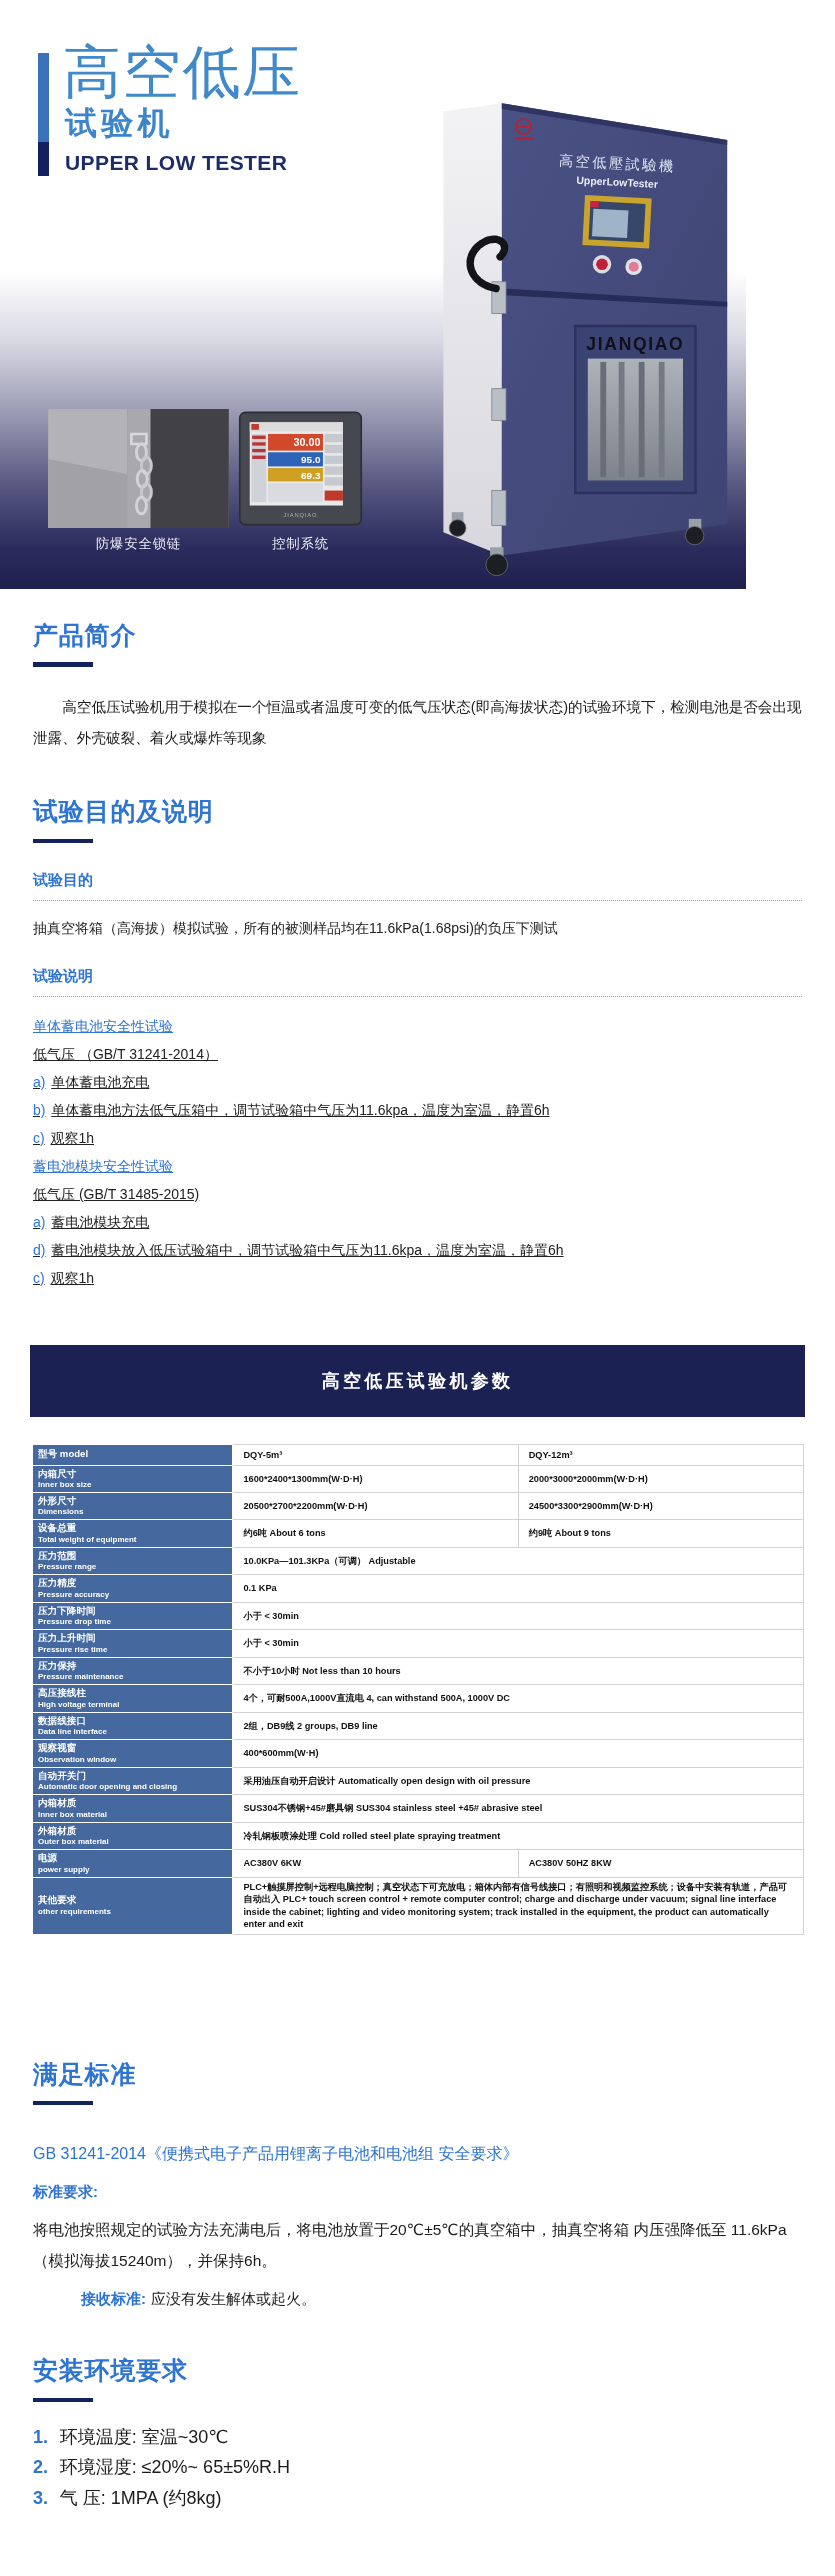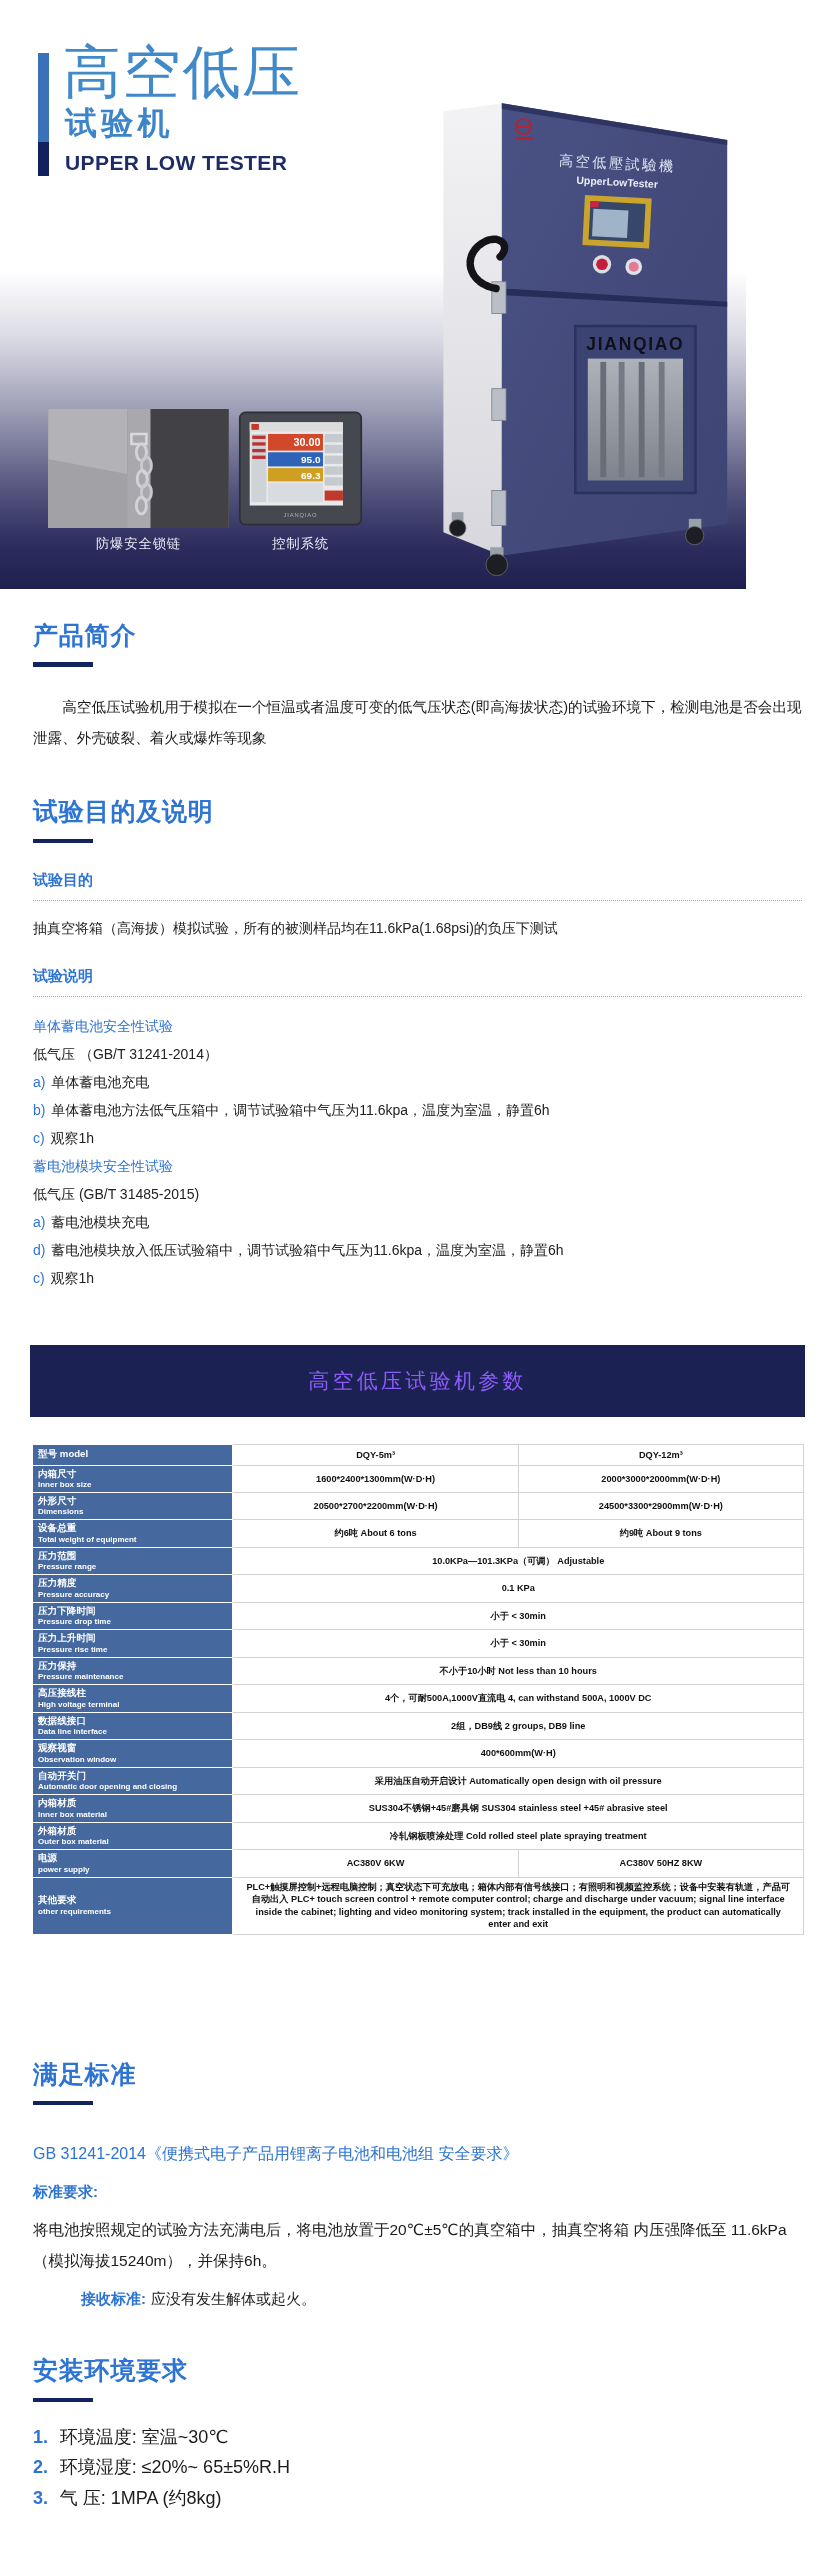--- a/index.html
+++ b/index.html
@@ -28,34 +28,34 @@
   .sec-title{margin:0;font-size:25px;font-weight:bold;color:#2e74d3;letter-spacing:0.8px;line-height:28px;}
   .sec-underline{width:60px;height:4.2px;background:#13235e;margin-top:13.4px;}
   .intro-p{margin:25px 0 0;font-size:14.6px;line-height:2.15;color:#1c1c1c;text-indent:2em;}
 
   .mt-intro{margin-top:32px;}
   .mt-purpose{margin-top:43px;}
 
   .subhead{margin-top:28px;font-size:15px;font-weight:bold;color:#2e74d3;padding-bottom:10px;border-bottom:0.8px dotted #9a9aa0;}
   .purpose-text{margin-top:18.4px;font-size:14px;color:#222222;line-height:1.4;}
   .desc-list{margin-top:15px;}
-  .li{font-size:14px;line-height:28px;color:#222222;}
+  .li{font-size:14px;line-height:28px;color:#222222;text-decoration:underline;}
   .li-sub{color:#2e74d3;}
   .li-letter{color:#2e74d3;margin-right:5.8px;}
 
   
   .params-banner{margin:53px 30px 0;height:72px;background:#1b2153;display:flex;align-items:center;justify-content:center;}
-  .params-banner-text{font-size:21px;font-weight:normal;color:#8b5cf6;letter-spacing:3.3px;}
+  .params-banner-text{font-size:18px;font-weight:bold;color:#ffffff;letter-spacing:3.3px;}
   .params-table{margin:27.6px 32px 0;width:772px;border-collapse:collapse;table-layout:fixed;}
   .params-table th{background:#45699e;color:#ffffff;border:0.8px solid #ffffff;padding:2px 5px;text-align:left;vertical-align:middle;}
   .params-table th .cn{font-size:9.6px;font-weight:bold;line-height:1.3;}
   .params-table th .en{font-size:8px;font-weight:bold;line-height:1.25;}
   .params-table th.th-inline{font-size:9.6px;font-weight:bold;}
   .params-table td{border:0.8px solid #d2d2d2;background:#ffffff;color:#111111;font-weight:bold;
-    font-size:9.2px;line-height:1.35;text-align:center;vertical-align:middle;padding:3.3px 10px;}
+    font-size:9.2px;line-height:1.35;text-align:left;vertical-align:middle;padding:3.3px 10px;}
 
   
   .mt-standards{margin-top:125px;}
   .gb-line{margin-top:38px;font-size:16px;color:#2e74d3;line-height:1.35;}
   .req-label{margin-top:18.4px;font-size:15px;color:#2e74d3;font-weight:bold;}
   .req-text{margin:11.7px 0 0;font-size:15.5px;line-height:2.0;color:#1c1c1c;max-width:768px;}
   .accept-line{margin-top:11.7px;font-size:15px;line-height:1.5;}
   .accept-label{color:#2e74d3;font-weight:bold;margin-right:5px;margin-left:48px;}
   .accept-text{color:#1c1c1c;}
 

